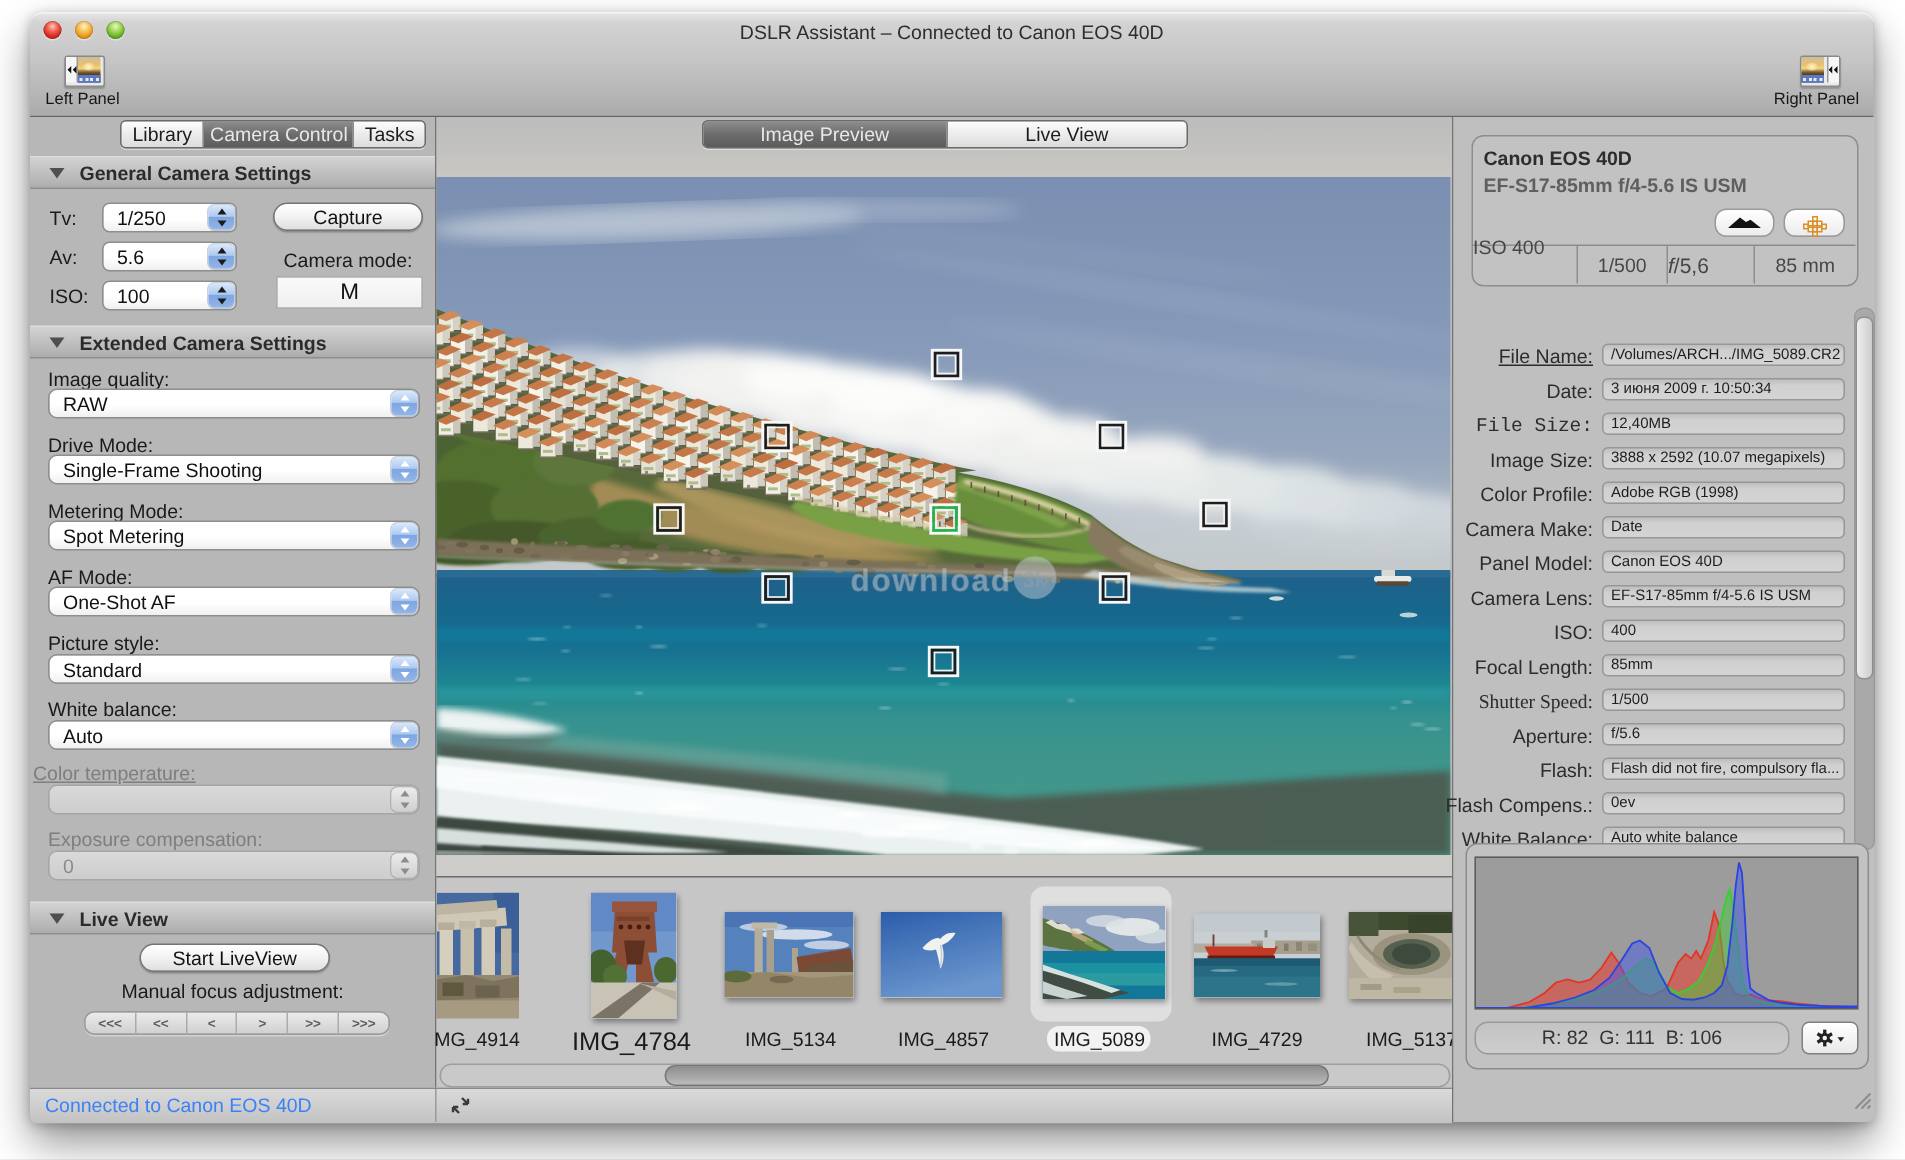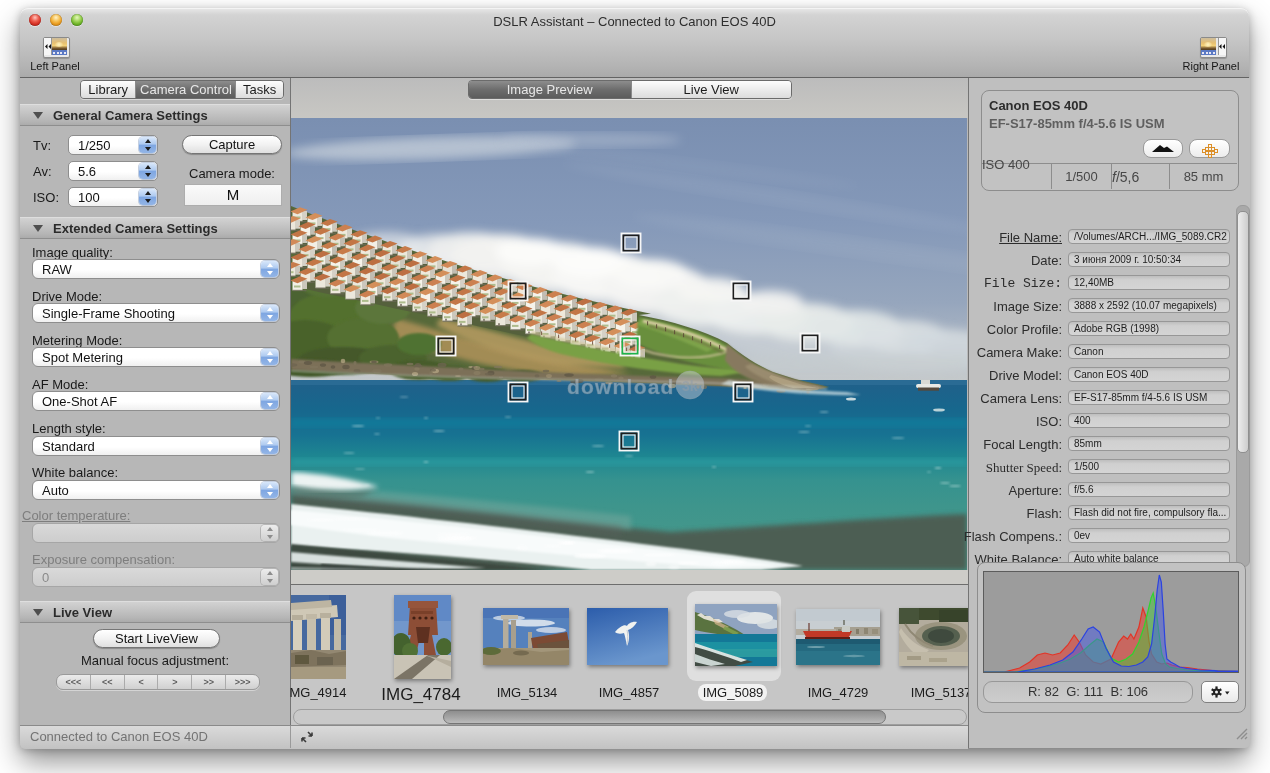--- a/index.html
+++ b/index.html
@@ -154,21 +154,21 @@
     </div>
   </div>
 <div class="lbl" style="left:32px;top:377px;">AF Mode:</div>
 <div class="field" style="left:32px;top:391px;width:246px;height:18px;border-radius:6px;">
     <span>One-Shot AF</span>
     <div class="step wh">
       <i class="arr up"></i>
       <i class="arr dn"></i>
     </div>
   </div>
-<div class="lbl" style="left:32px;top:421px;">Length style:</div>
+<div class="lbl" style="left:32px;top:421px;">Picture style:</div>
 <div class="field" style="left:32px;top:436px;width:246px;height:18px;border-radius:6px;">
     <span>Standard</span>
     <div class="step wh">
       <i class="arr up"></i>
       <i class="arr dn"></i>
     </div>
   </div>
 <div class="lbl" style="left:32px;top:465px;">White balance:</div>
 <div class="field" style="left:32px;top:480px;width:246px;height:18px;border-radius:6px;">
     <span>Auto</span>
@@ -1491,23 +1491,23 @@
 <div class="vrow-l" style="left:960px;top:299px;width:102px;">Image Size:</div>
 <div class="vbox" style="left:1068px;top:298px;width:160px;">
     <span>3888 x 2592 (10.07 megapixels)</span>
   </div>
 <div class="vrow-l" style="left:960px;top:322px;width:102px;">Color Profile:</div>
 <div class="vbox" style="left:1068px;top:321px;width:160px;">
     <span>Adobe RGB (1998)</span>
   </div>
 <div class="vrow-l" style="left:960px;top:345px;width:102px;">Camera Make:</div>
 <div class="vbox" style="left:1068px;top:344px;width:160px;">
-    <span>Canon</span>
-  </div>
-<div class="vrow-l" style="left:960px;top:368px;width:102px;">Drive Model:</div>
+    <span>Date</span>
+  </div>
+<div class="vrow-l" style="left:960px;top:368px;width:102px;">Panel Model:</div>
 <div class="vbox" style="left:1068px;top:367px;width:160px;">
     <span>Canon EOS 40D</span>
   </div>
 <div class="vrow-l" style="left:960px;top:391px;width:102px;">Camera Lens:</div>
 <div class="vbox" style="left:1068px;top:390px;width:160px;">
     <span>EF-S17-85mm f/4-5.6 IS USM</span>
   </div>
 <div class="vrow-l" style="left:960px;top:414px;width:102px;">ISO:</div>
 <div class="vbox" style="left:1068px;top:413px;width:160px;">
     <span>400</span>
@@ -1558,18 +1558,18 @@
         </g>
         <circle r="1.5" fill="#f2f2f2"></circle>
       </g>
       <path d="M23 9.5 L27.5 9.5 L25.2 12.5 Z" fill="#222"></path>
     </svg>
   </div>
 <svg width="14" height="14" style="position:absolute;left:1235px;top:727px;">
     <path d="M12 2 L2 12 M12 6 L6 12 M12 10 L10 12" stroke="#8e8e8e" stroke-width="1.4"></path>
   </svg>
 <div style="position:absolute;left:20px;top:725px;width:948px;height:23px;border-top:1px solid #8a8a8a;background:linear-gradient(180deg,#dadada,#c2c2c2);border-radius:0 0 0 5px;"></div>
-<div style="position:absolute;left:30px;top:729px;font-size:13px;color:#737373;">Connected to Canon EOS 40D</div>
+<div style="position:absolute;left:30px;top:729px;font-size:13px;color:#3b82f6;">Connected to Canon EOS 40D</div>
 <div style="position:absolute;left:290px;top:726px;width:1px;height:22px;background:#9a9a9a;"></div>
 <svg width="22" height="18" style="position:absolute;left:296px;top:729px;">
     <path d="M4 4 L10 4 L10 2 L14 6 L10 10 L10 8 L4 8 Z" fill="none"></path>
     <path d="M12 3 L16 7 M16 7 L16 3.5 M16 7 L12.5 7" stroke="#3a3a3a" stroke-width="1.6"></path>
     <path d="M10 13 L6 9 M6 9 L6 12.5 M6 9 L9.5 9" stroke="#3a3a3a" stroke-width="1.6"></path>
   </svg>
 </body></html>

